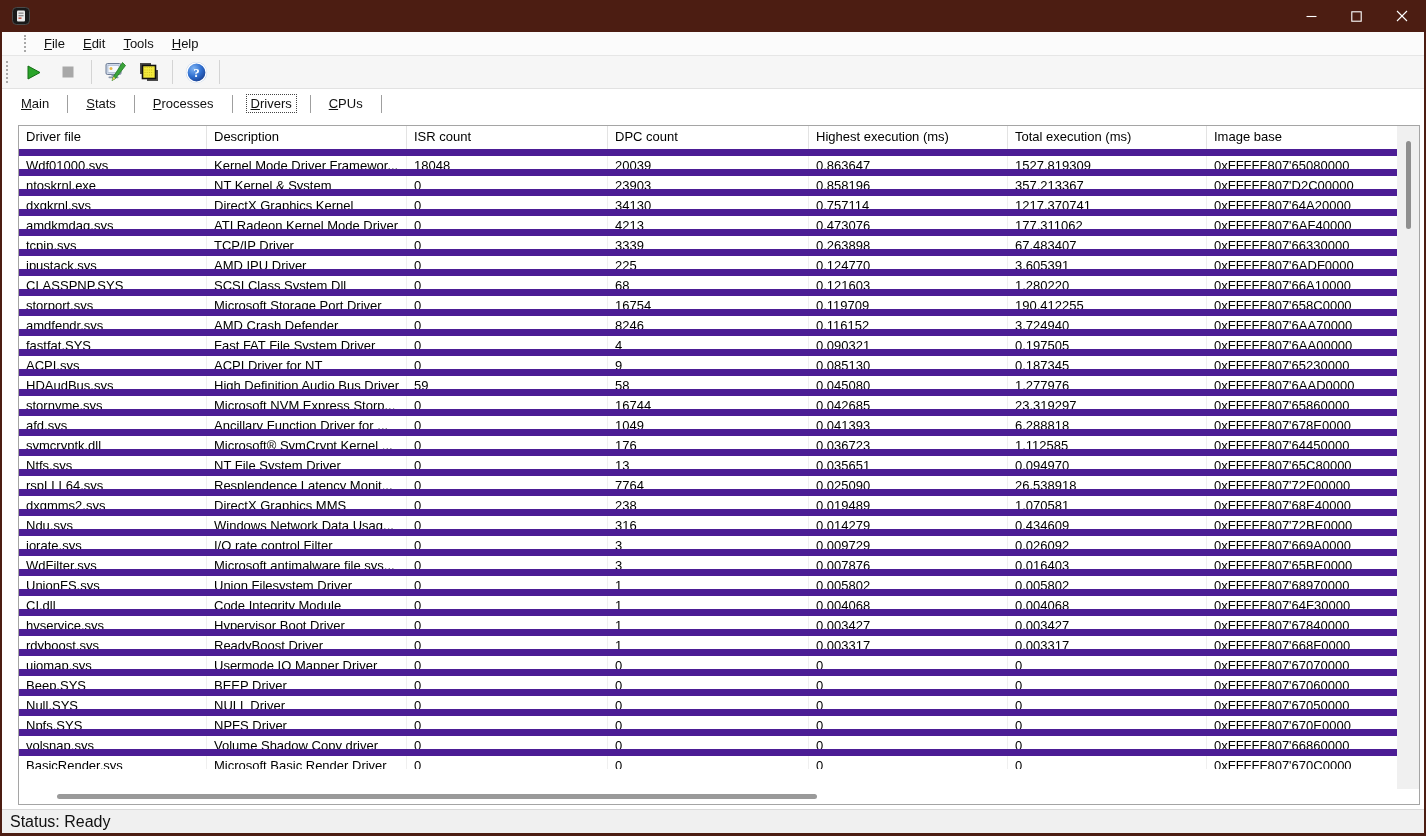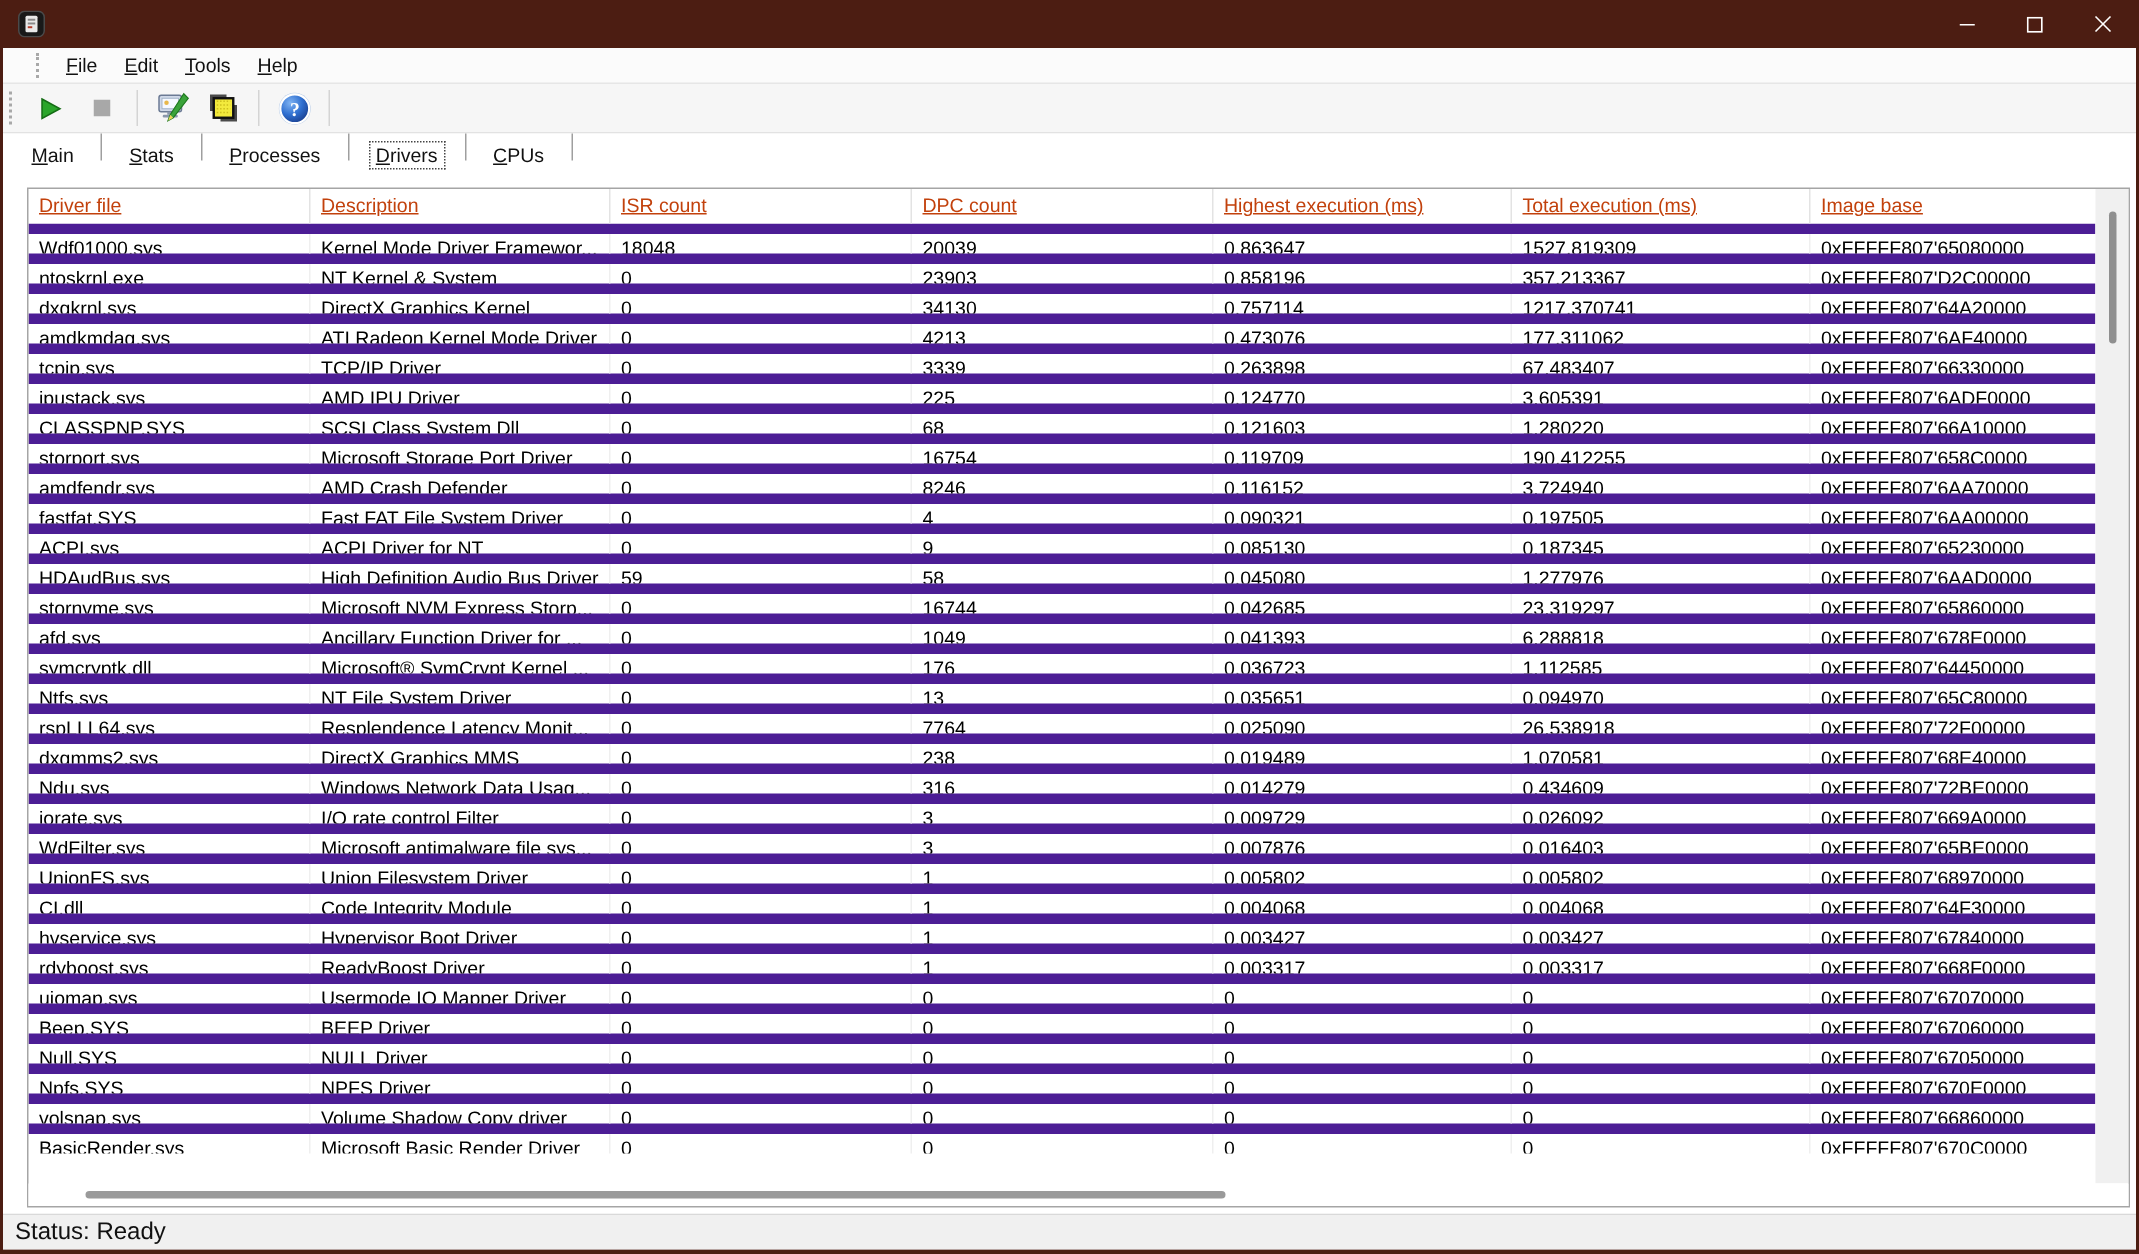--- a/index.html
+++ b/index.html
@@ -18,34 +18,34 @@
   
   .menubar{ height:24px; background:#fbfbfb; border-bottom:1px solid #e6e6e6; display:flex; align-items:center; flex:0 0 auto;padding-left:18px; }
   .gripper{ width:5px; height:70%; border-left:2px dotted #a8a8a8; margin-left:4px; margin-right:6px; }
   .menu-item{ font-size:13px; color:#111; padding:2px 9px; }
   .alt{ text-decoration:underline; }
   
   .toolbar{ height:33px; background:#f6f6f6; border-bottom:1px solid #e2e2e2; display:flex; align-items:center; flex:0 0 auto; }
   .tb-btn{ width:28px; height:28px; display:flex; align-items:center; justify-content:center; margin:0 3px; }
   .tb-sep{ width:1px; height:24px; background:#d4d4d4; margin:0 6px; }
   
-  .tabbar{ height:29px; background:#ffffff; display:flex; flex:0 0 auto; }
+  .tabbar{ height:29px; background:#ffffff; display:flex; align-items:center; flex:0 0 auto; }
   .tab{ font-size:13px; color:#111; padding:4px 10px 4px 10px; display:flex; align-items:center; }
   .tab:first-child{ margin-left:4px; }
   .tab-label{ padding:1px 4px; border:1px dotted transparent; }
   .tab.active .tab-label{ border:1px dotted #444; }
   .tab-sep{ width:1px; height:18px; background:#9f9f9f; margin:0 3px; }
   
   .content{ flex:1 1 auto; position:relative; background:#ffffff; }
   .panel{ position:absolute; left:16px; right:4px; top:7px; bottom:4px; border:1px solid #a5a5a5; display:flex; flex-direction:column; background:#fff; }
   .table-area{ flex:1 1 auto; display:flex; overflow:hidden; }
   .table-main{ flex:1 1 auto; overflow:hidden; }
   .grid7{ display:grid; grid-template-columns:188px 200px 201px 201px 199px 199px minmax(0,1fr); }
   .thead{ height:23px; }
-  .hcell{ font-size:13px; color:#c2410c; padding-left:7px; line-height:22px; border-right:1px solid #e3e3e3; white-space:nowrap; overflow:hidden;text-decoration:underline; }
+  .hcell{ font-size:13px; color:#000000; padding-left:7px; line-height:22px; border-right:1px solid #e3e3e3; white-space:nowrap; overflow:hidden; }
   .hcell:last-child{ border-right:none; }
   .tbody{ height:640px; overflow:hidden; }
   .trow{ height:20px; border-top:7px solid #4c1d95; }
   .tcell{ font-size:13px; color:#000; padding-left:7px; line-height:19px; border-right:1px solid #efefef; white-space:nowrap; overflow:hidden; }
   .tcell:last-child{ border-right:none; }
   
   .vscroll{ flex:0 0 22px; background:#f0f0f0; position:relative; }
   .vthumb{ position:absolute; top:15px; left:9px; width:5px; height:88px; background:#8f8f8f; border-radius:3px; }
   .hscroll-zone{ flex:0 0 15px; position:relative; background:#ffffff; }
   .hthumb{ position:absolute; left:38px; top:5px; width:760px; height:5px; background:#9a9a9a; border-radius:3px; }

